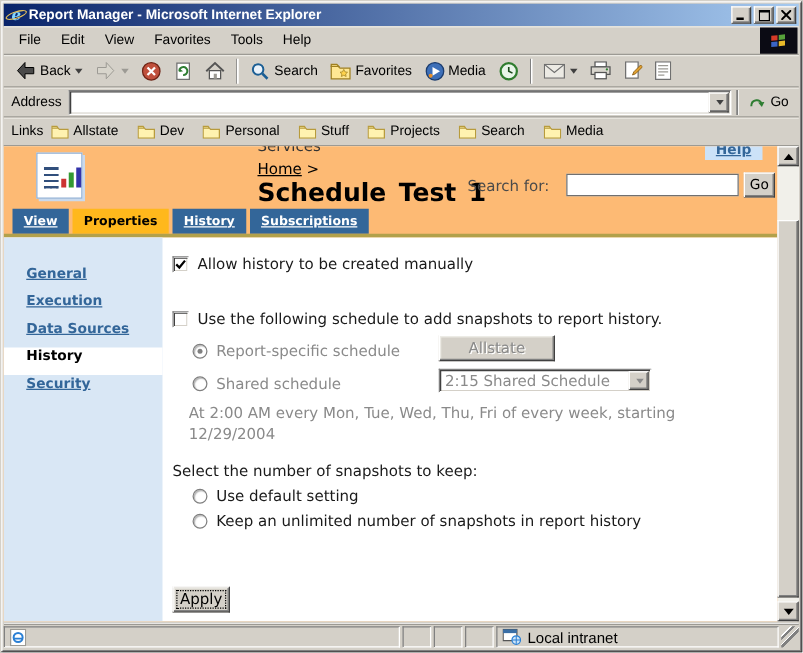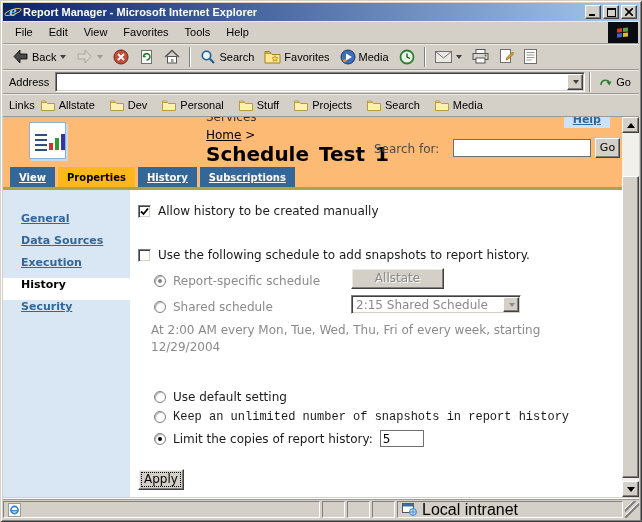--- a/index.html
+++ b/index.html
@@ -157,21 +157,21 @@
   .sb-up { top:0; } .sb-down { bottom:0; }
   .sb-thumb { position:absolute; left:0; top:59px; width:17px; height:302px; background:#D4D0C8;
     border:1px solid; border-color:#FFFFFF #404040 #404040 #FFFFFF; box-shadow: inset -1px -1px 0 #808080; }
   .tri-u { width:0; height:0; border-left:4px solid transparent; border-right:4px solid transparent; border-bottom:5px solid #000; }
   .tri-d { width:0; height:0; border-left:4px solid transparent; border-right:4px solid transparent; border-top:5px solid #000; }
 
   
   .statusbar { position:absolute; left:3px; top:498px; width:636px; height:21px; background:#D4D0C8;
     display:flex; gap:2px; padding-top:3px; box-shadow: inset 0 1px 0 #FFFFFF, inset 0 2px 0 #9C9A94; }
   .pane { height:17px; border:1px solid; border-color:#808080 #FFFFFF #FFFFFF #808080;
-    display:flex; align-items:center; padding:0 4px; font-size:16px; color:#000; }
+    display:flex; align-items:center; padding:0 4px; font-size:12px; color:#000; }
   .pane-main { flex:1; gap:4px; }
   .pane-small { width:23px; }
   .pane-zone { width:226px; gap:5px; }
   .grip { width:14px; height:17px;
     background:linear-gradient(135deg, transparent 0 5px, #fff 5px 6px, #808080 6px 8px,
       transparent 8px 10px, #fff 10px 11px, #808080 11px 13px, transparent 13px); }
 
   .icon { flex:none; display:block; }
 </style>
 </head>
@@ -403,22 +403,22 @@
         <span class="tab"><span>View</span></span>
         <span class="tab active"><span>Properties</span></span>
         <span class="tab"><span>History</span></span>
         <span class="tab"><span>Subscriptions</span></span>
       </div>
       <div class="gold-line"></div>
 
       <div class="page-body">
         <div class="sidebar">
           <div class="side-item"><span>General</span></div>
+          <div class="side-item"><span>Execution</span></div>
           <div class="side-item"><span>Data Sources</span></div>
-          <div class="side-item"><span>Execution</span></div>
           <div class="side-item active"><span>History</span></div>
           <div class="side-item"><span>Security</span></div>
         </div>
 
         <div class="main">
 
           <div class="row" style="left:8px; top:14px;">
             <span class="cb">
               <svg class="icon" width="9" height="9">
                   <path d="M1 4.5 L3.5 7 L8 1.5" fill="none" stroke="#000" stroke-width="1.8"></path>
@@ -447,38 +447,34 @@
           </div>
           <span class="shared-select">
             <span class="sel-text">2:15 Shared Schedule</span>
             <span class="sel-arrow">
               <span class="caret"></span>
             </span>
           </span>
 
           <div class="sched-desc">At 2:00 AM every Mon, Tue, Wed, Thu, Fri of every week, starting 12/29/2004</div>
 
+          <div class="row" style="left:8px; top:180px;">
+            <span>Select the number of snapshots to keep:</span>
+          </div>
 
           <div class="row" style="left:24px; top:200px;">
             <span class="radio"></span>
             <span>Use default setting</span>
           </div>
 
-          <div class="row" style="left:24px; top:220px;font-family:Liberation Mono, monospace;">
+          <div class="row" style="left:24px; top:220px;">
             <span class="radio"></span>
             <span>Keep an unlimited number of snapshots in report history</span>
           </div>
 
-          <div class="row" style="left:24px; top:240px;">
-            <span class="radio">
-                <span class="dot"></span>
-              </span>
-            <span>Limit the copies of report history:</span>
-            <input class="limit-input" type="text" value="5" style="">
-          </div>
 
           <span class="btn3d apply-btn">Apply</span>
         </div>
       </div>
     </div>
 
     <div class="scrollbar">
       <span class="sb-btn sb-up">
           <span class="tri-u"></span>
         </span>

